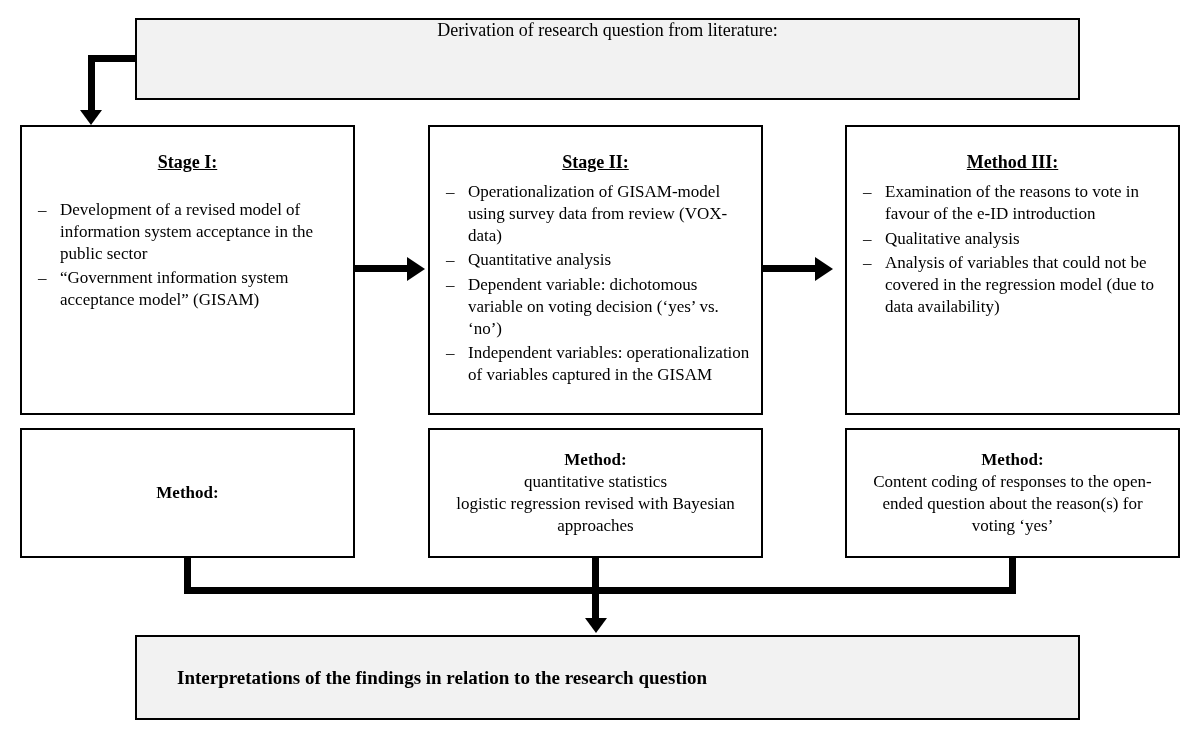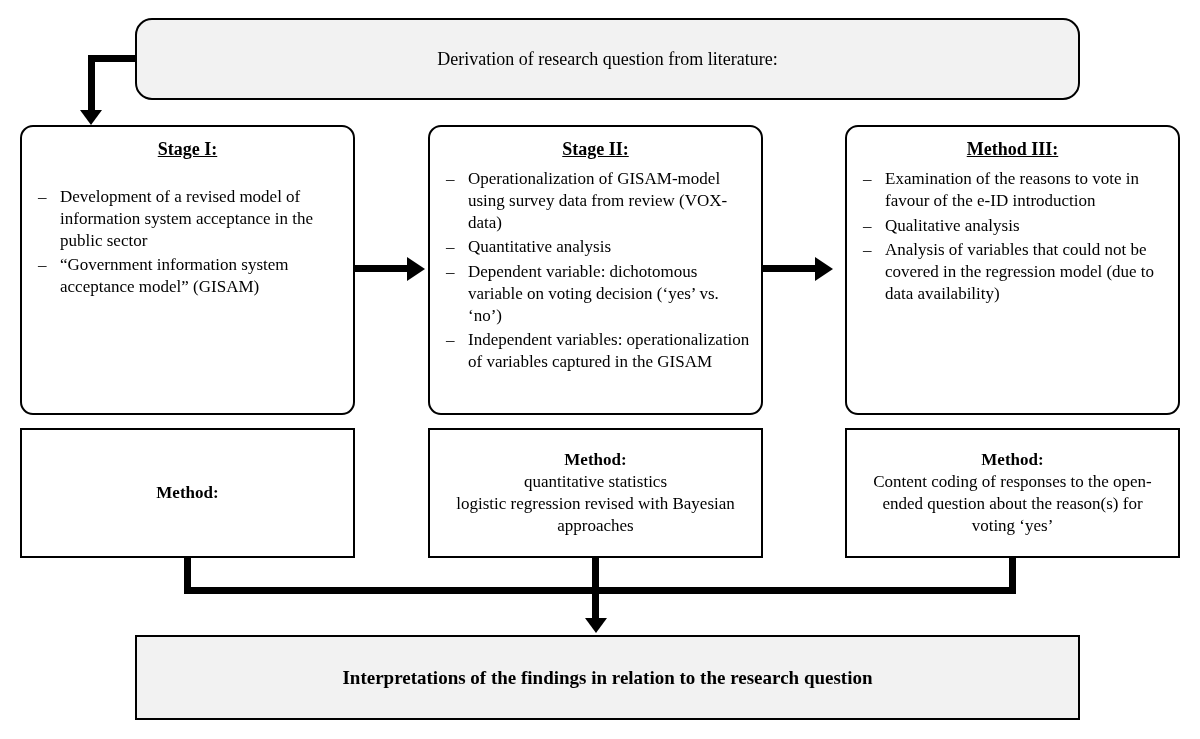--- a/index.html
+++ b/index.html
@@ -4,43 +4,43 @@
 <style>
   html,body{margin:0;padding:0;background:#ffffff;}
   body{font-family:"Liberation Serif", serif; color:#000;}
   .canvas{position:relative;width:1200px;height:739px;background:#fff;overflow:hidden;}
 
   .box{position:absolute;border:2px solid #000;background:#fff;box-sizing:border-box;}
   .shaded{background:#f2f2f2;}
 
   
   .top-box{left:135px;top:18px;width:945px;height:82px;display:flex;flex-direction:column;
-           justify-content:center;align-items:center;text-align:center;border-radius:17px;}
+           align-items:center;text-align:center;}
   .top-box .line1{font-size:18px;}
   .top-box .line2{font-size:18px;font-weight:bold;margin-top:2px;}
 
   
   .col1{left:20px;}  .col2{left:428px;}  .col3{left:845px;}
   .stage-row{top:125px;height:290px;width:335px;}
   .method-row{top:428px;height:130px;width:335px;}
 
-  .stage{padding:8px 8px 8px 8px;border-radius:13px;}
+  .stage{padding:21px 8px 8px 8px;}
   .stage-title{text-align:center;font-weight:bold;font-size:18px;margin:4px 0 8px 0;}
   .stage-title span{text-decoration:underline;}
   .items{font-size:17px;line-height:1.28;padding:0 2px 0 8px;}
   .items--spaced{margin-top:26px;}
   .item{display:flex;margin-bottom:3px;}
   .dash{flex:none;width:22px;}
 
   .method{display:flex;flex-direction:column;justify-content:center;align-items:center;
           text-align:center;padding:0 16px;font-size:17px;line-height:1.3;}
   .method-label{font-weight:bold;}
 
   .bottom-box{left:135px;top:635px;width:945px;height:85px;display:flex;align-items:center;
-              justify-content:center;text-align:center;font-weight:bold;font-size:19px;padding:0 40px;}
+              justify-content:flex-start;text-align:center;font-weight:bold;font-size:19px;padding:0 40px;}
 
   
   .bar{position:absolute;background:#000;}
   .tri{position:absolute;width:0;height:0;}
   .tri-down{border-left:11px solid transparent;border-right:11px solid transparent;border-top:15px solid #000;}
   .tri-right{border-top:12px solid transparent;border-bottom:12px solid transparent;border-left:18px solid #000;}
 </style>
 </head>
 <body>
 

